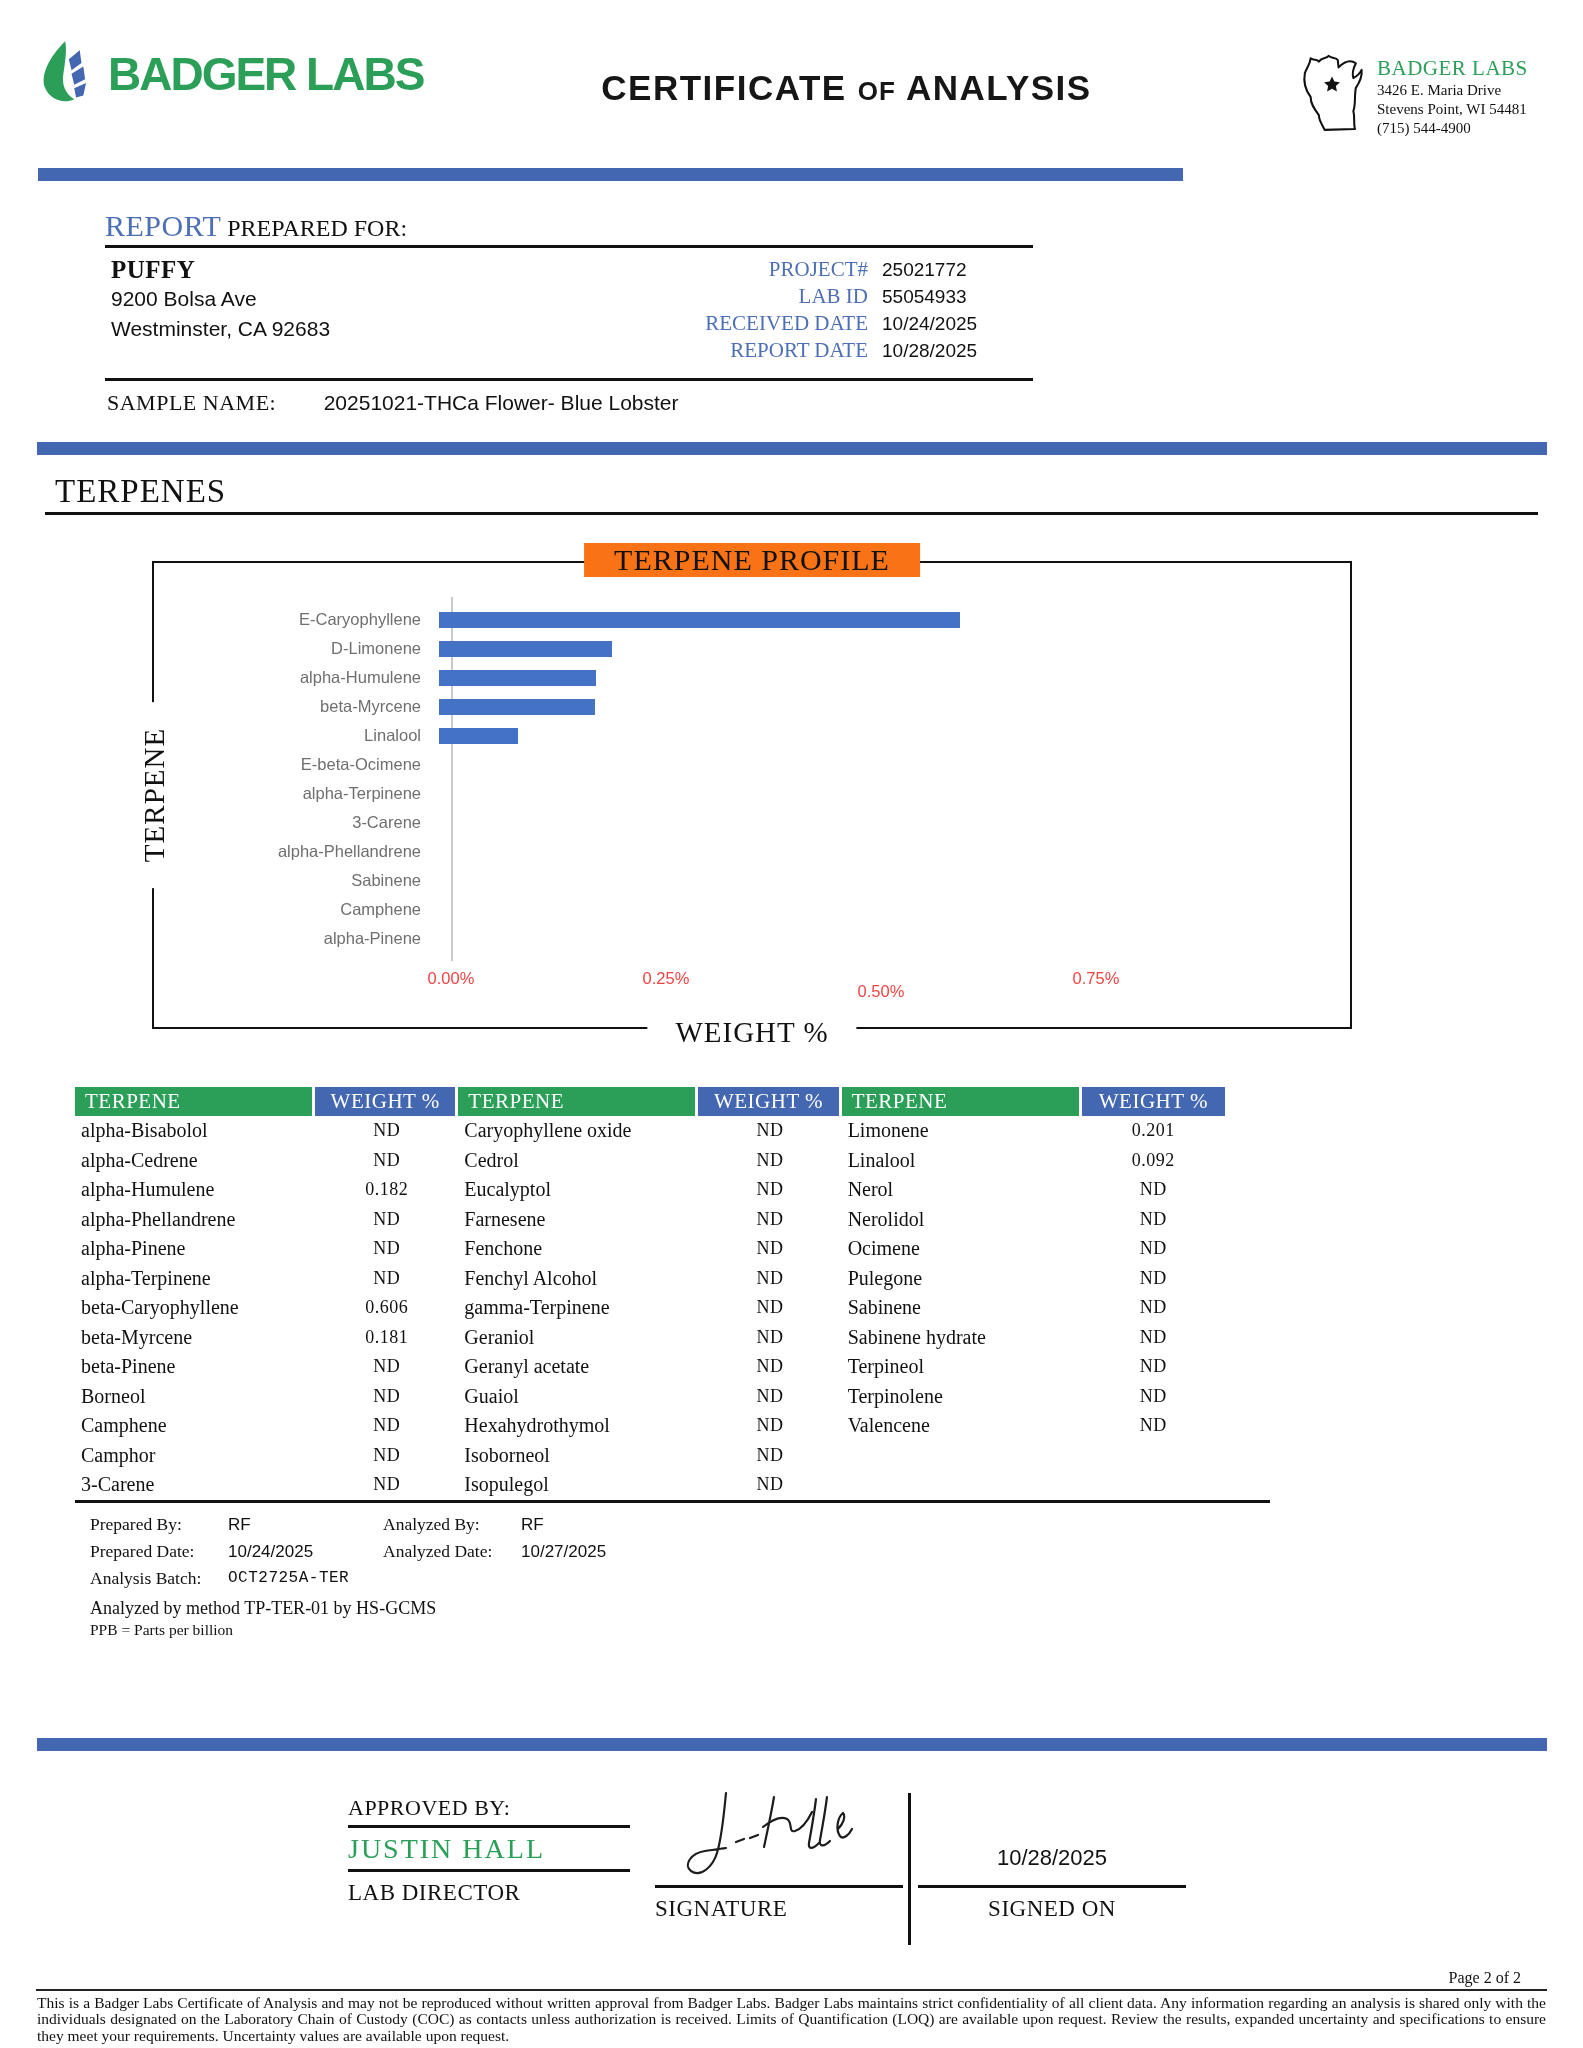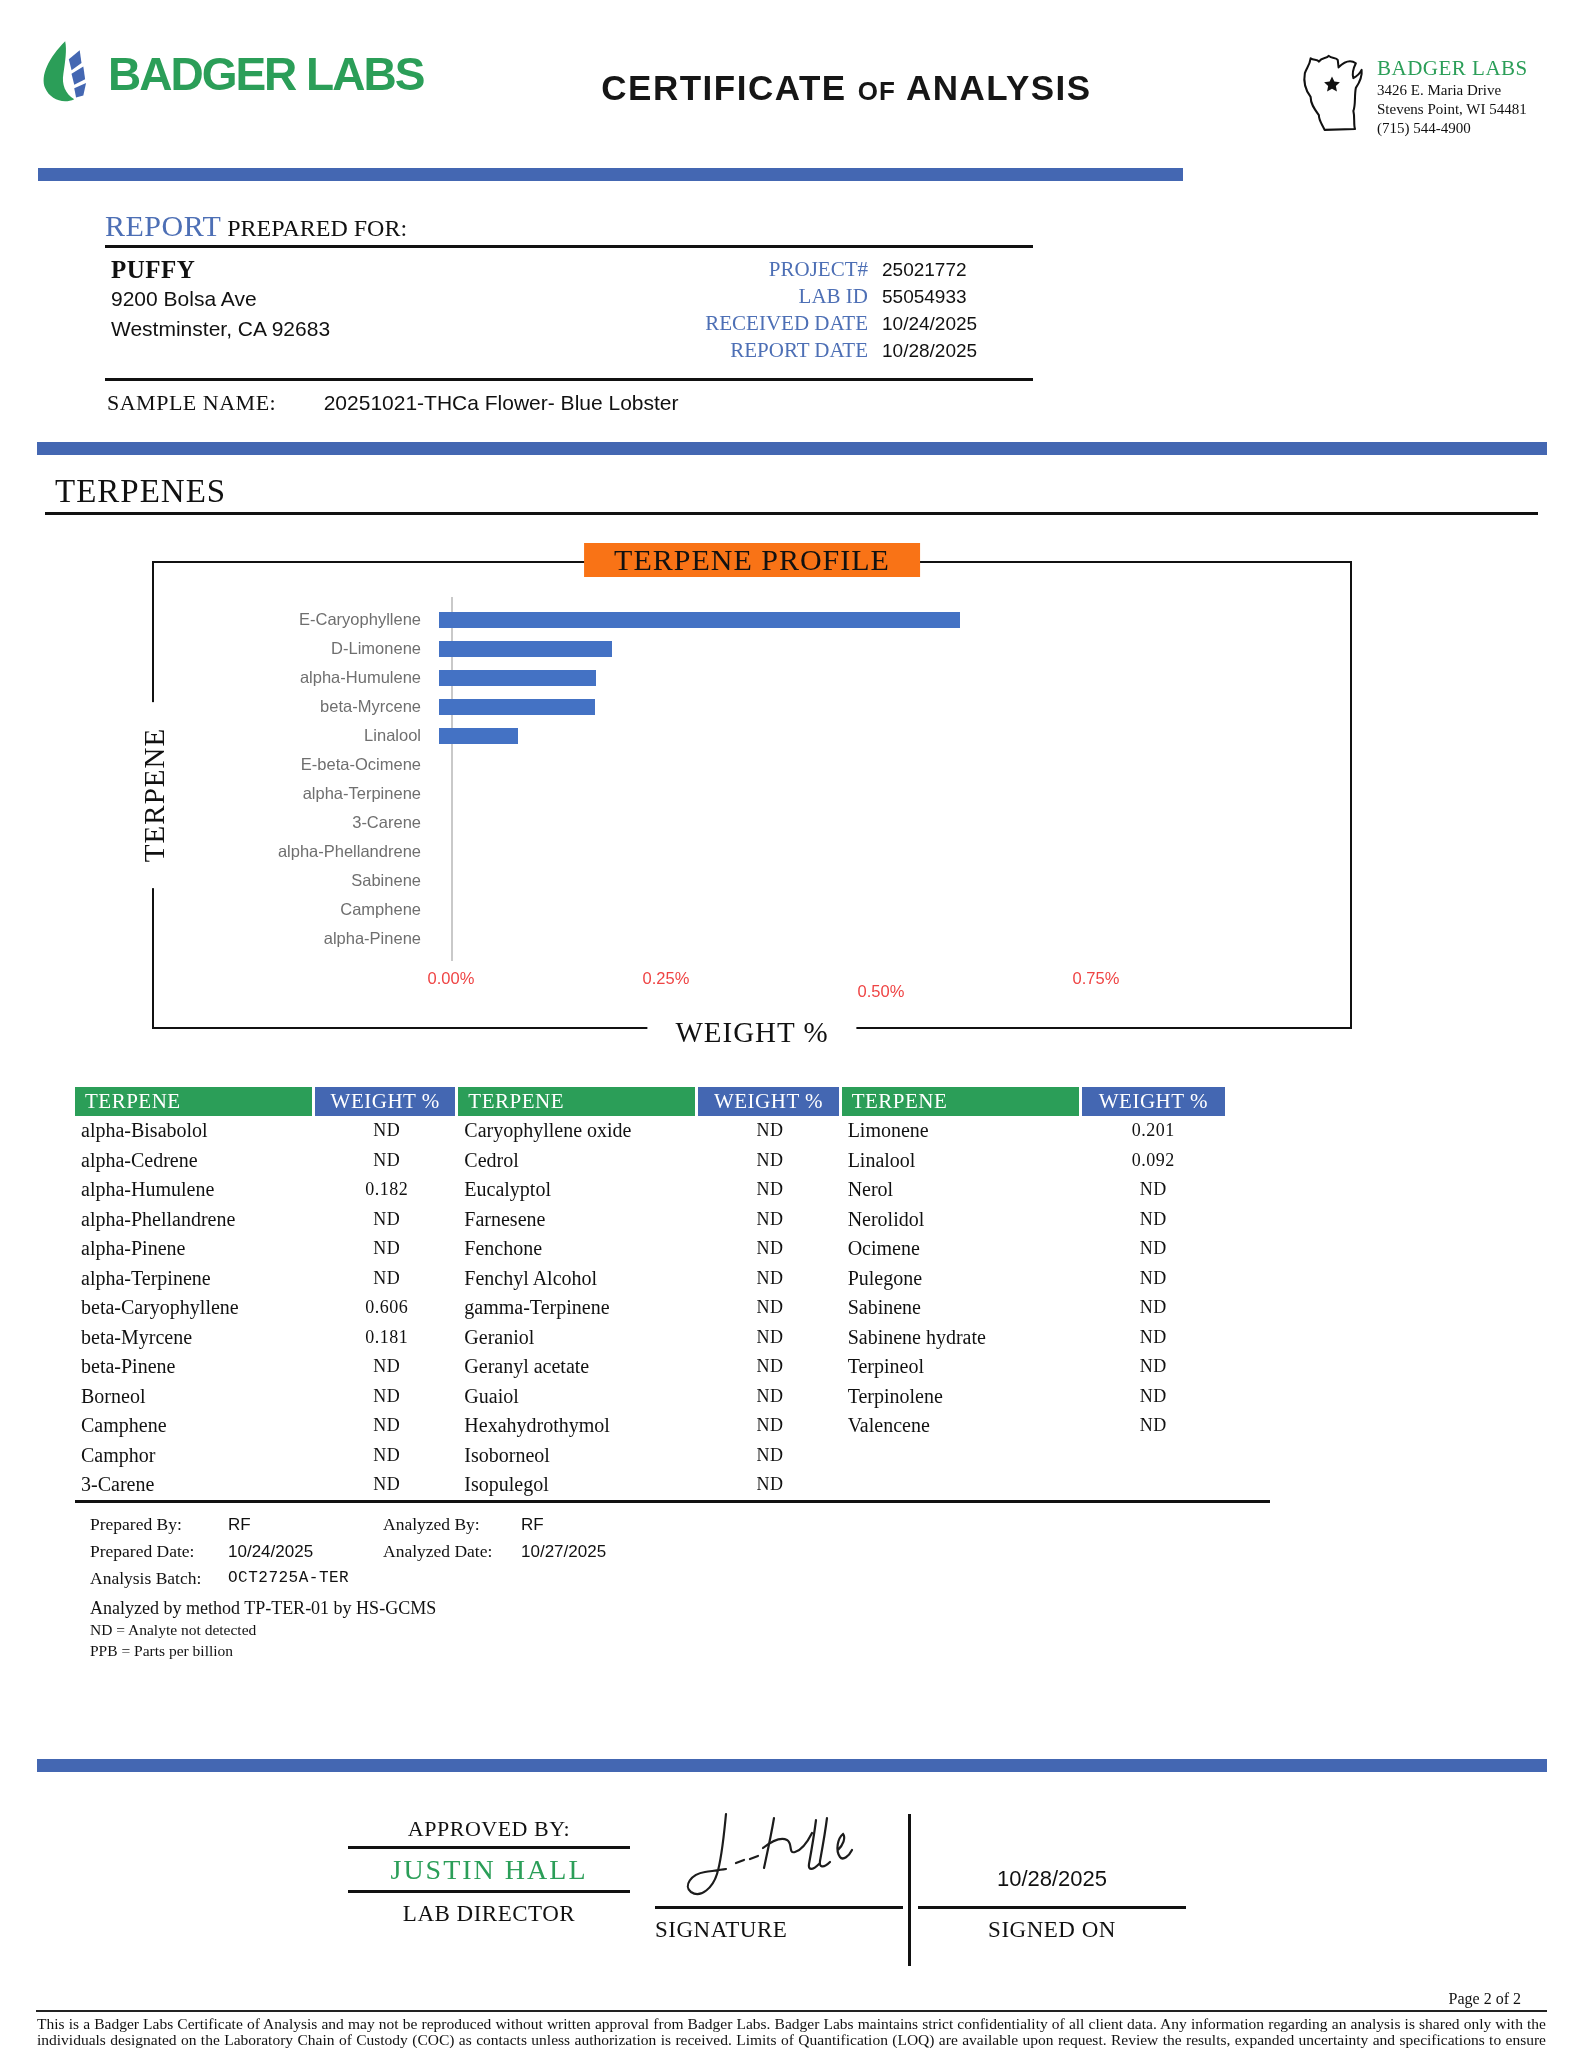--- a/index.html
+++ b/index.html
@@ -73,21 +73,21 @@
   .an-footer { margin: 8px 0 0 90px; }
   .an-row { display: flex; line-height: 27px; }
   .an-label { width: 138px; font-size: 17.5px; }
   .an-value { width: 155px; font-family: "Liberation Sans", sans-serif; font-size: 17px; }
   .an-batch { font-family: "Liberation Mono", monospace; font-size: 16px; letter-spacing: 0.5px; }
   .an-note1 { font-size: 18px; margin-top: 6px; }
   .an-note { font-size: 15.5px; line-height: 21px; }
 
   
   .approval { position: relative; height: 168px; margin-top: 34px; }
-  .appr-left { position: absolute; left: 348px; width: 282px; text-align: center; padding-top: 10px; }
+  .appr-left { position: absolute; left: 348px; width: 282px; padding-top: 10px; }
   .appr-label { font-size: 22px; letter-spacing: 0.5px; padding-bottom: 4px; }
   .rule2 { border-top: 3px solid #111; }
   .appr-name { color: #2b9e58; font-size: 28px; letter-spacing: 2px; padding: 5px 0 4px 0; }
   .appr-title { font-size: 23px; padding-top: 8px; letter-spacing: 0.5px; }
   .appr-sig { position: absolute; left: 655px; width: 248px; text-align: left; }
   .sig-area { height: 100px; display: flex; align-items: flex-end; justify-content: center; }
   .sig-caption { font-size: 23px; padding-top: 8px; letter-spacing: 0.5px; }
   .appr-divider { position: absolute; left: 908px; top: 8px; height: 152px; width: 3px; background: #111; }
   .appr-date { position: absolute; left: 918px; width: 268px; text-align: center; }
   .date-area { height: 100px; display: flex; align-items: flex-end; justify-content: center; padding-bottom: 14px; font-family: "Liberation Sans", sans-serif; font-size: 22px; }
@@ -387,21 +387,20 @@
       <span class="an-label">Prepared Date:</span>
       <span class="an-value">10/24/2025</span>
       <span class="an-label">Analyzed Date:</span>
       <span class="an-value">10/27/2025</span>
     </div>
     <div class="an-row">
       <span class="an-label">Analysis Batch:</span>
       <span class="an-value an-batch">OCT2725A-TER</span>
     </div>
     <div class="an-note1">Analyzed by method TP-TER-01 by HS-GCMS</div>
-    <div class="an-note">ND = Analyte not detected</div>
     <div class="an-note">PPB = Parts per billion</div>
   </div>
 
   <div class="blue-bar bar3"></div>
 
   <div class="approval">
     <div class="appr-left">
       <div class="appr-label">APPROVED BY:</div>
       <div class="rule2"></div>
       <div class="appr-name">JUSTIN HALL</div>

